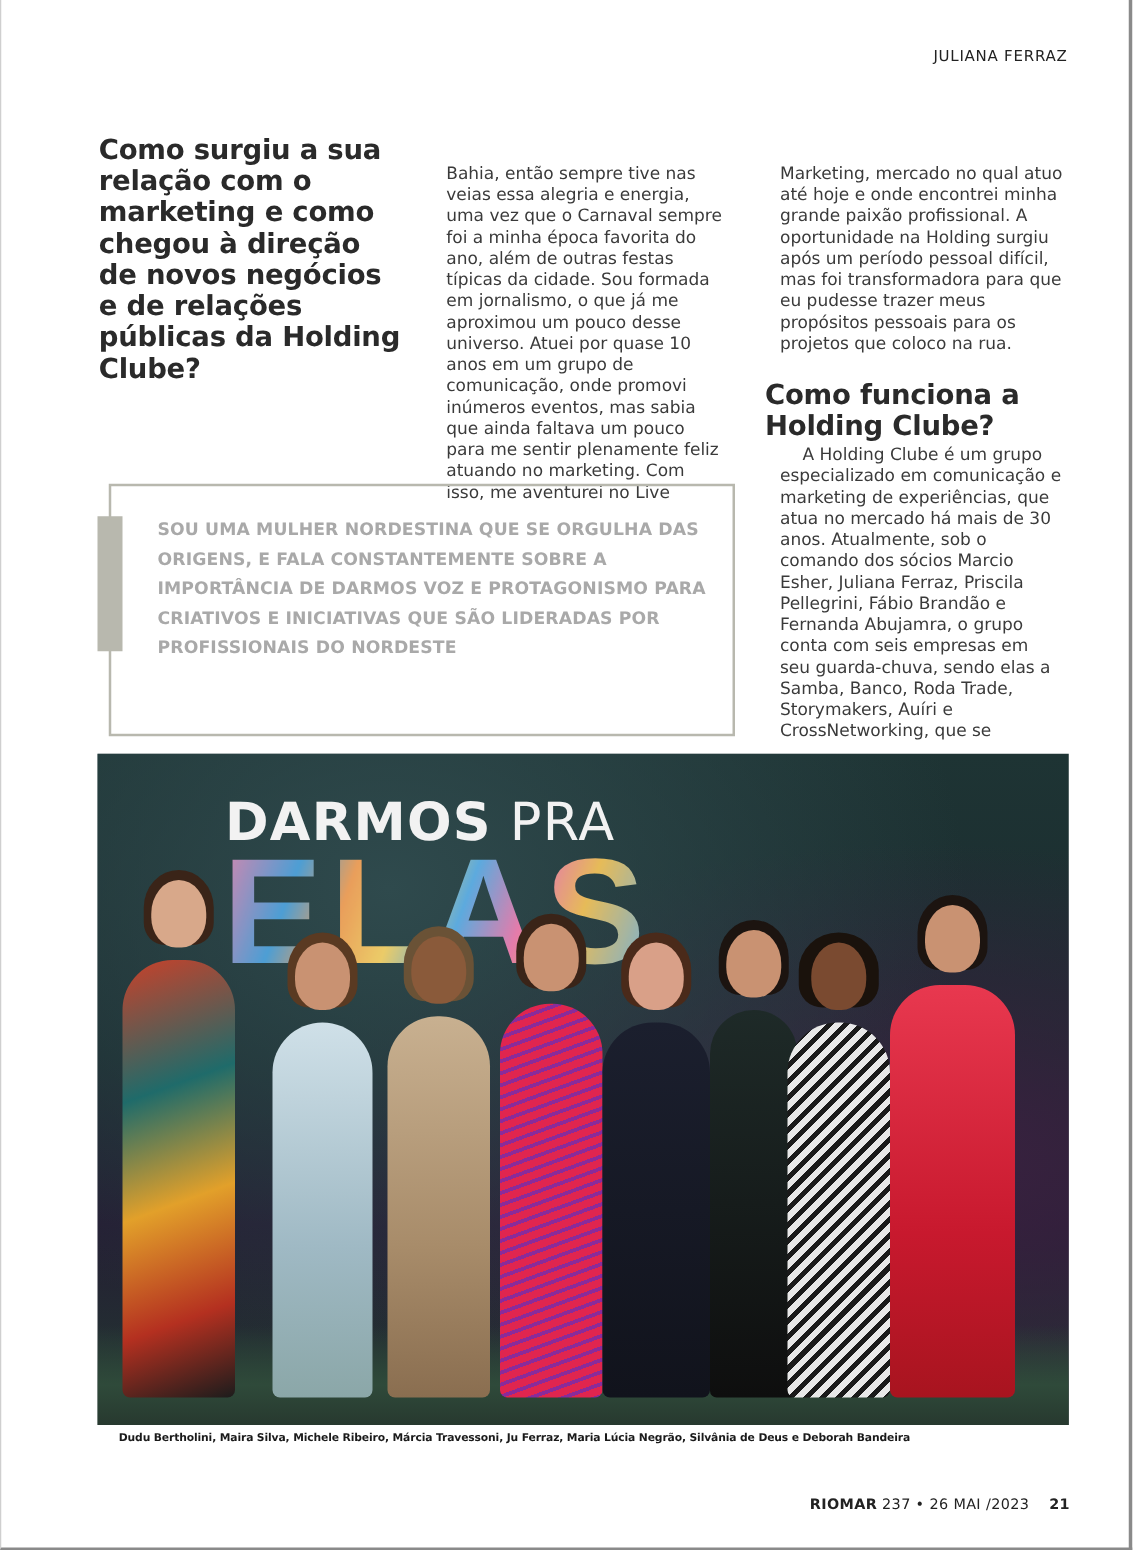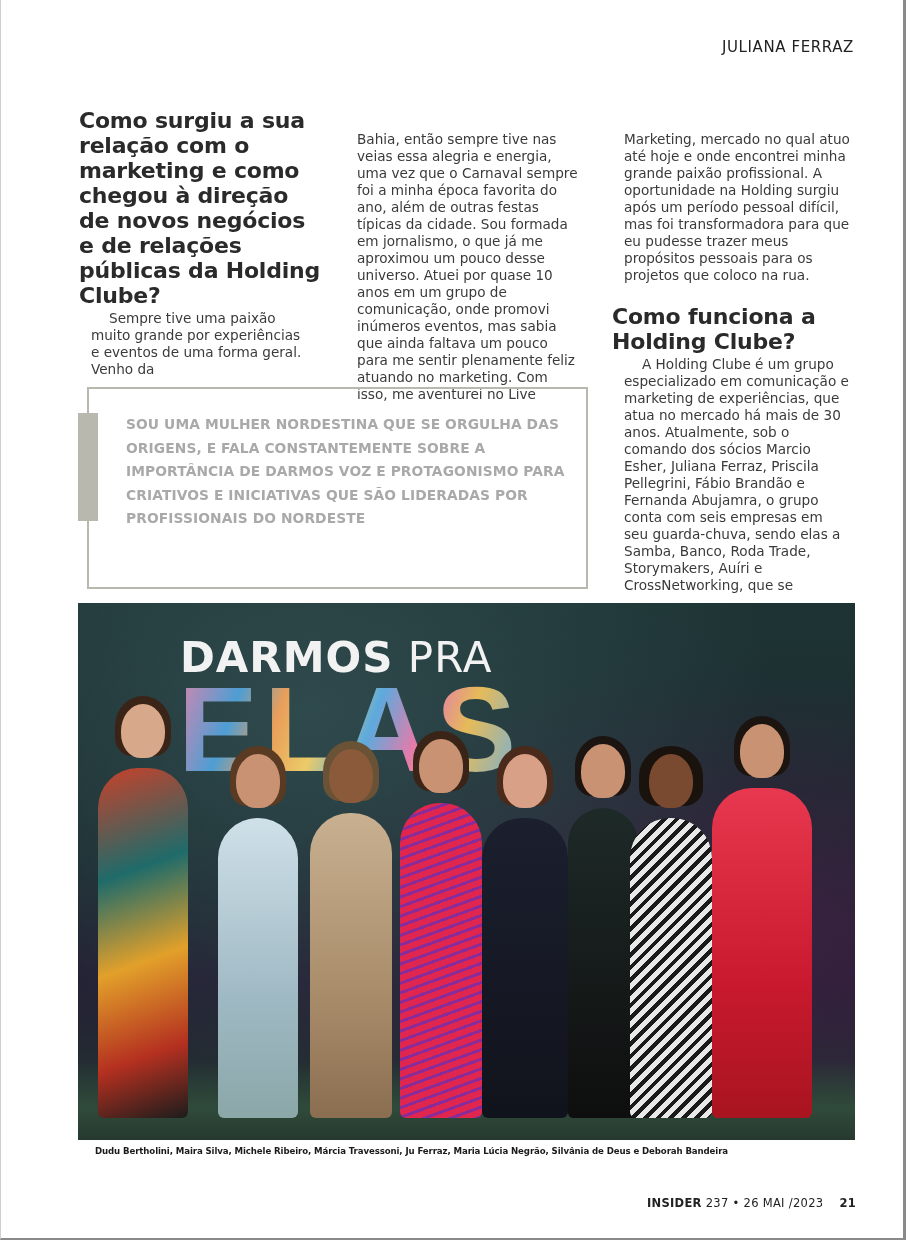--- a/index.html
+++ b/index.html
@@ -8,21 +8,21 @@
 
   .page-frame {
     position: absolute; left: 0; top: 0; width: 906px; height: 1240px;
     border-right: 3px solid #8a8a8a; border-bottom: 2px solid #8a8a8a;
     border-left: 1px solid #cfcfcf;
     pointer-events: none;
   }
 
   .running-head {
     position: absolute; top: 38px; right: 52px;
-    font-size: 15px; letter-spacing: 0.6px; color: #222;
+    font-size: 12px; letter-spacing: 0.6px; color: #222;
   }
 
   .col { position: absolute; font-size: 13.6px; line-height: 17px; color: #3a3a3a; }
   .col p { margin: 12px; }
   .col .indent { text-indent: 18px; }
 
   .h2 {
     font-family: "DejaVu Sans", sans-serif; font-weight: bold;
     font-size: 22px; line-height: 25px; color: #2a2a2a; letter-spacing: -0.2px;
   }
@@ -97,21 +97,20 @@
 </style>
 </head>
 <body>
 
 <div class="page-frame"></div>
 
 <div class="running-head">JULIANA FERRAZ</div>
 
 <div class="col" id="col1">
   <h2 class="h2">Como surgiu a sua relação com o marketing e como chegou à direção de novos negócios e de relações públicas da Holding Clube?</h2>
-  <p class="indent" style="margin-top:2px">Sempre tive uma paixão muito grande por experiências e eventos de uma forma geral. Venho da</p>
 </div>
 
 <div class="col" id="col2">
   <p>Bahia, então sempre tive nas veias essa alegria e energia, uma vez que o Carnaval sempre foi a minha época favorita do ano, além de outras festas típicas da cidade. Sou formada em jornalismo, o que já me aproximou um pouco desse universo. Atuei por quase 10 anos em um grupo de comunicação, onde promovi inúmeros eventos, mas sabia que ainda faltava um pouco para me sentir plenamente feliz atuando no marketing. Com isso, me aventurei no Live</p>
 </div>
 
 <div class="col" id="col3">
   <p>Marketing, mercado no qual atuo até hoje e onde encontrei minha grande paixão profissional. A oportunidade na Holding surgiu após um período pessoal difícil, mas foi transformadora para que eu pudesse trazer meus propósitos pessoais para os projetos que coloco na rua.</p>
   <h2 class="h2">Como funciona a Holding Clube?</h2>
   <p class="indent" style="margin-top:2px">A Holding Clube é um grupo especializado em comunicação e marketing de experiências, que atua no mercado há mais de 30 anos. Atualmente, sob o comando dos sócios Marcio Esher, Juliana Ferraz, Priscila Pellegrini, Fábio Brandão e Fernanda Abujamra, o grupo conta com seis empresas em seu guarda-chuva, sendo elas a Samba, Banco, Roda Trade, Storymakers, Auíri e CrossNetworking, que se</p>
@@ -157,14 +156,14 @@
     </div>
   <div class="person" style="left:634px;width:100px;height:330px;background:linear-gradient(180deg,#e8384f,#c8192e 60%,#a8141f);">
       <div class="hair" style="background:#1c1410"></div>
       <div class="head"></div>
     </div>
 </div>
 
 <div class="caption">Dudu Bertholini, Maira Silva, Michele Ribeiro, Márcia Travessoni, Ju Ferraz, Maria Lúcia Negrão, Silvânia de Deus e Deborah Bandeira</div>
 
 <div class="folio">
-  <span class="mag">INSIDER</span><span> 237 • 26 MAI /2023</span><span class="page-num">21</span>
+  <span class="mag">RIOMAR</span><span> 237 • 26 MAI /2023</span><span class="page-num">21</span>
 </div>
 
 </body></html>

